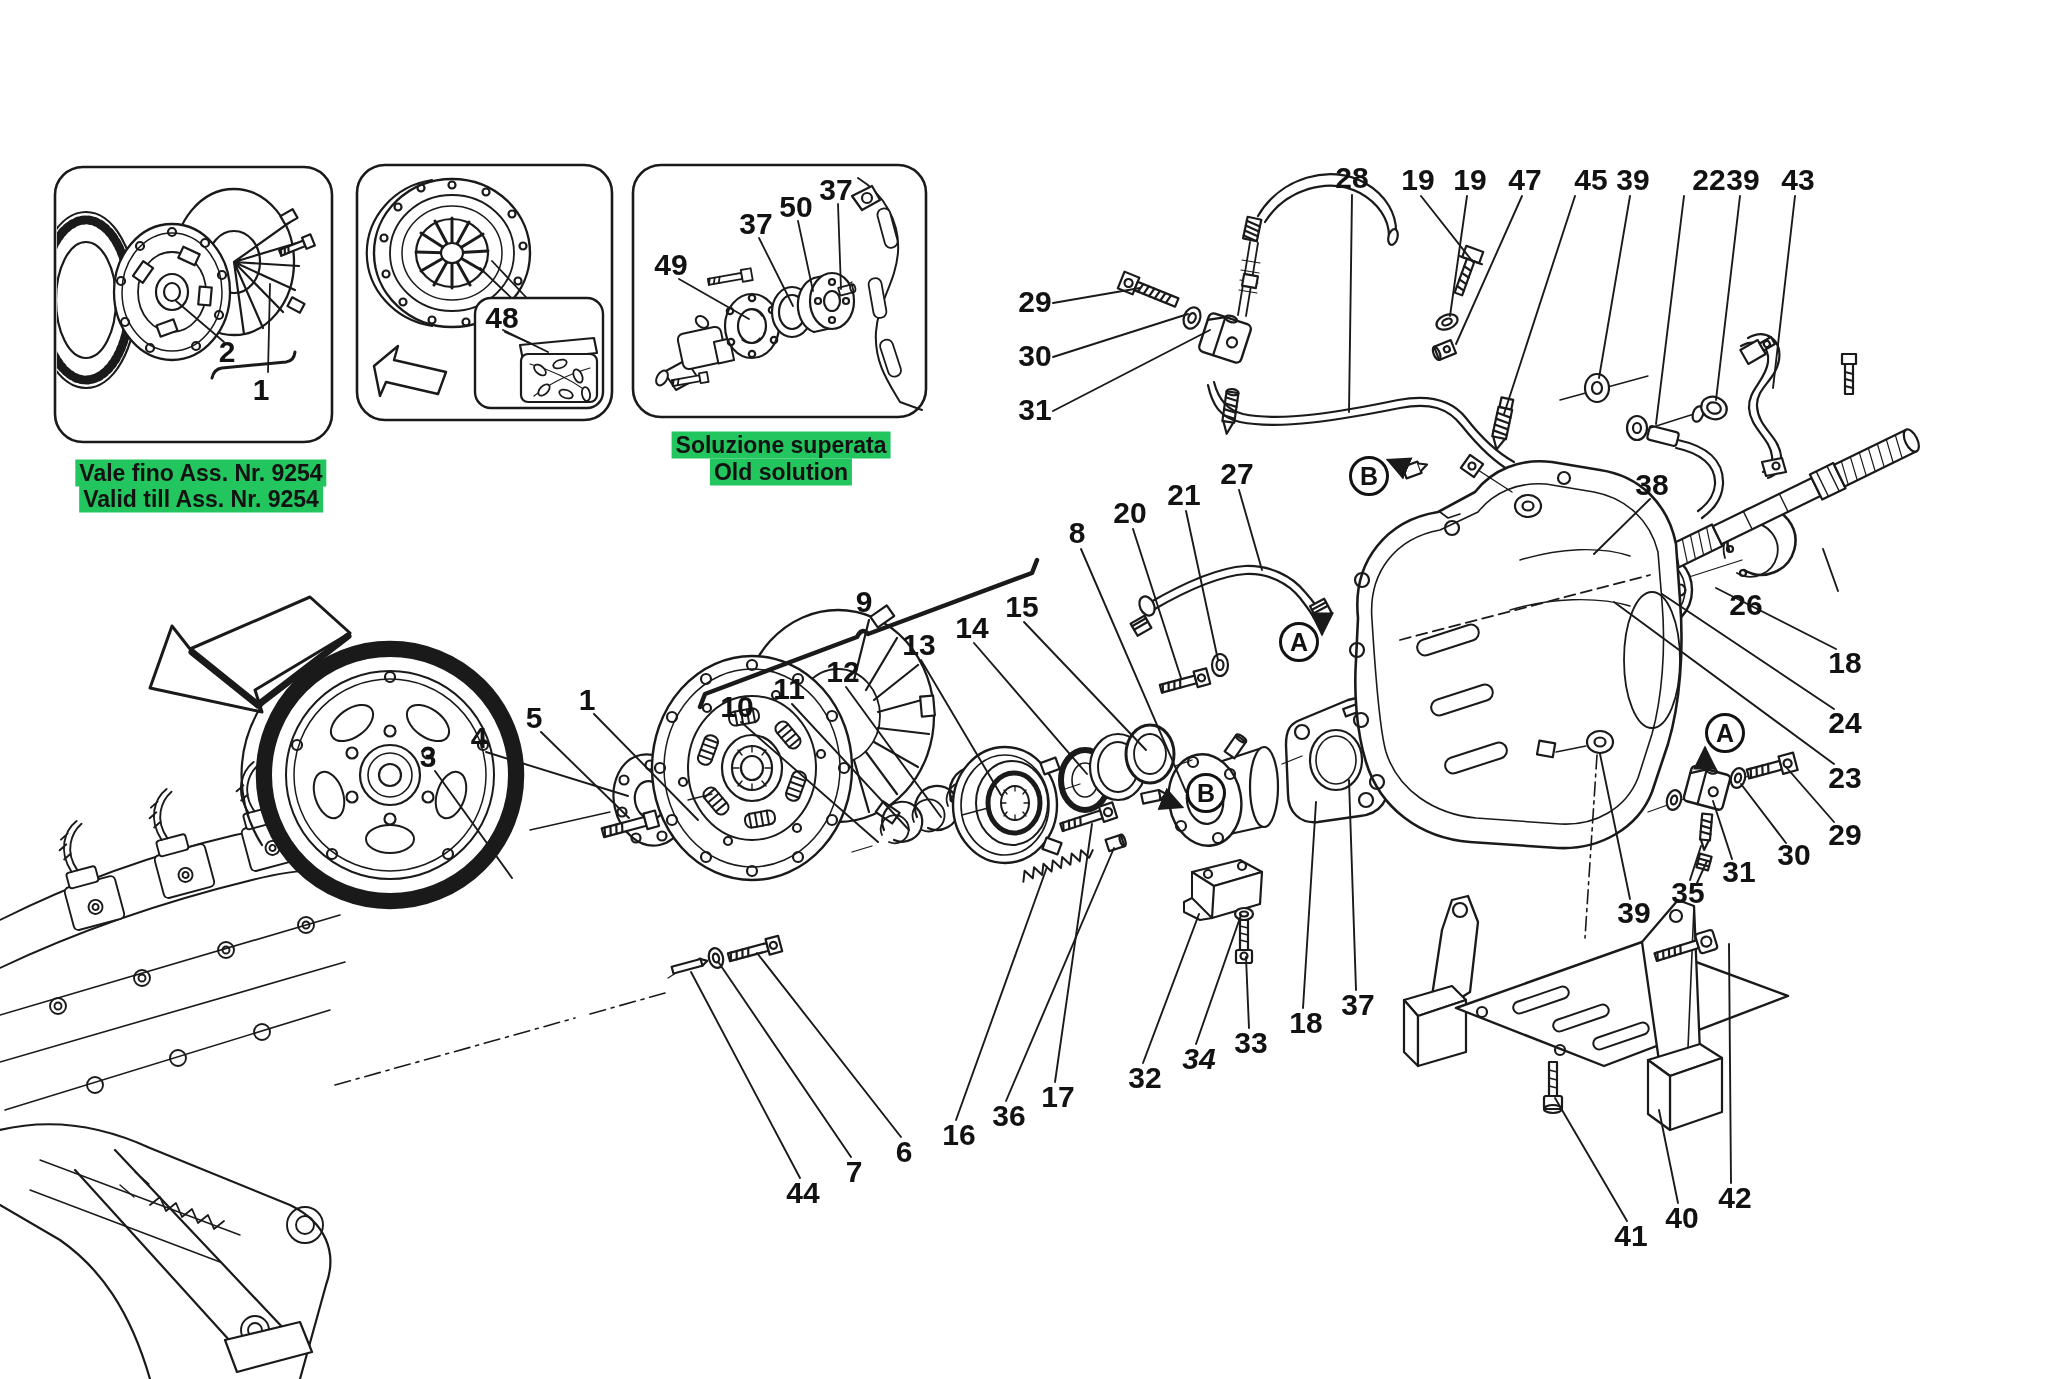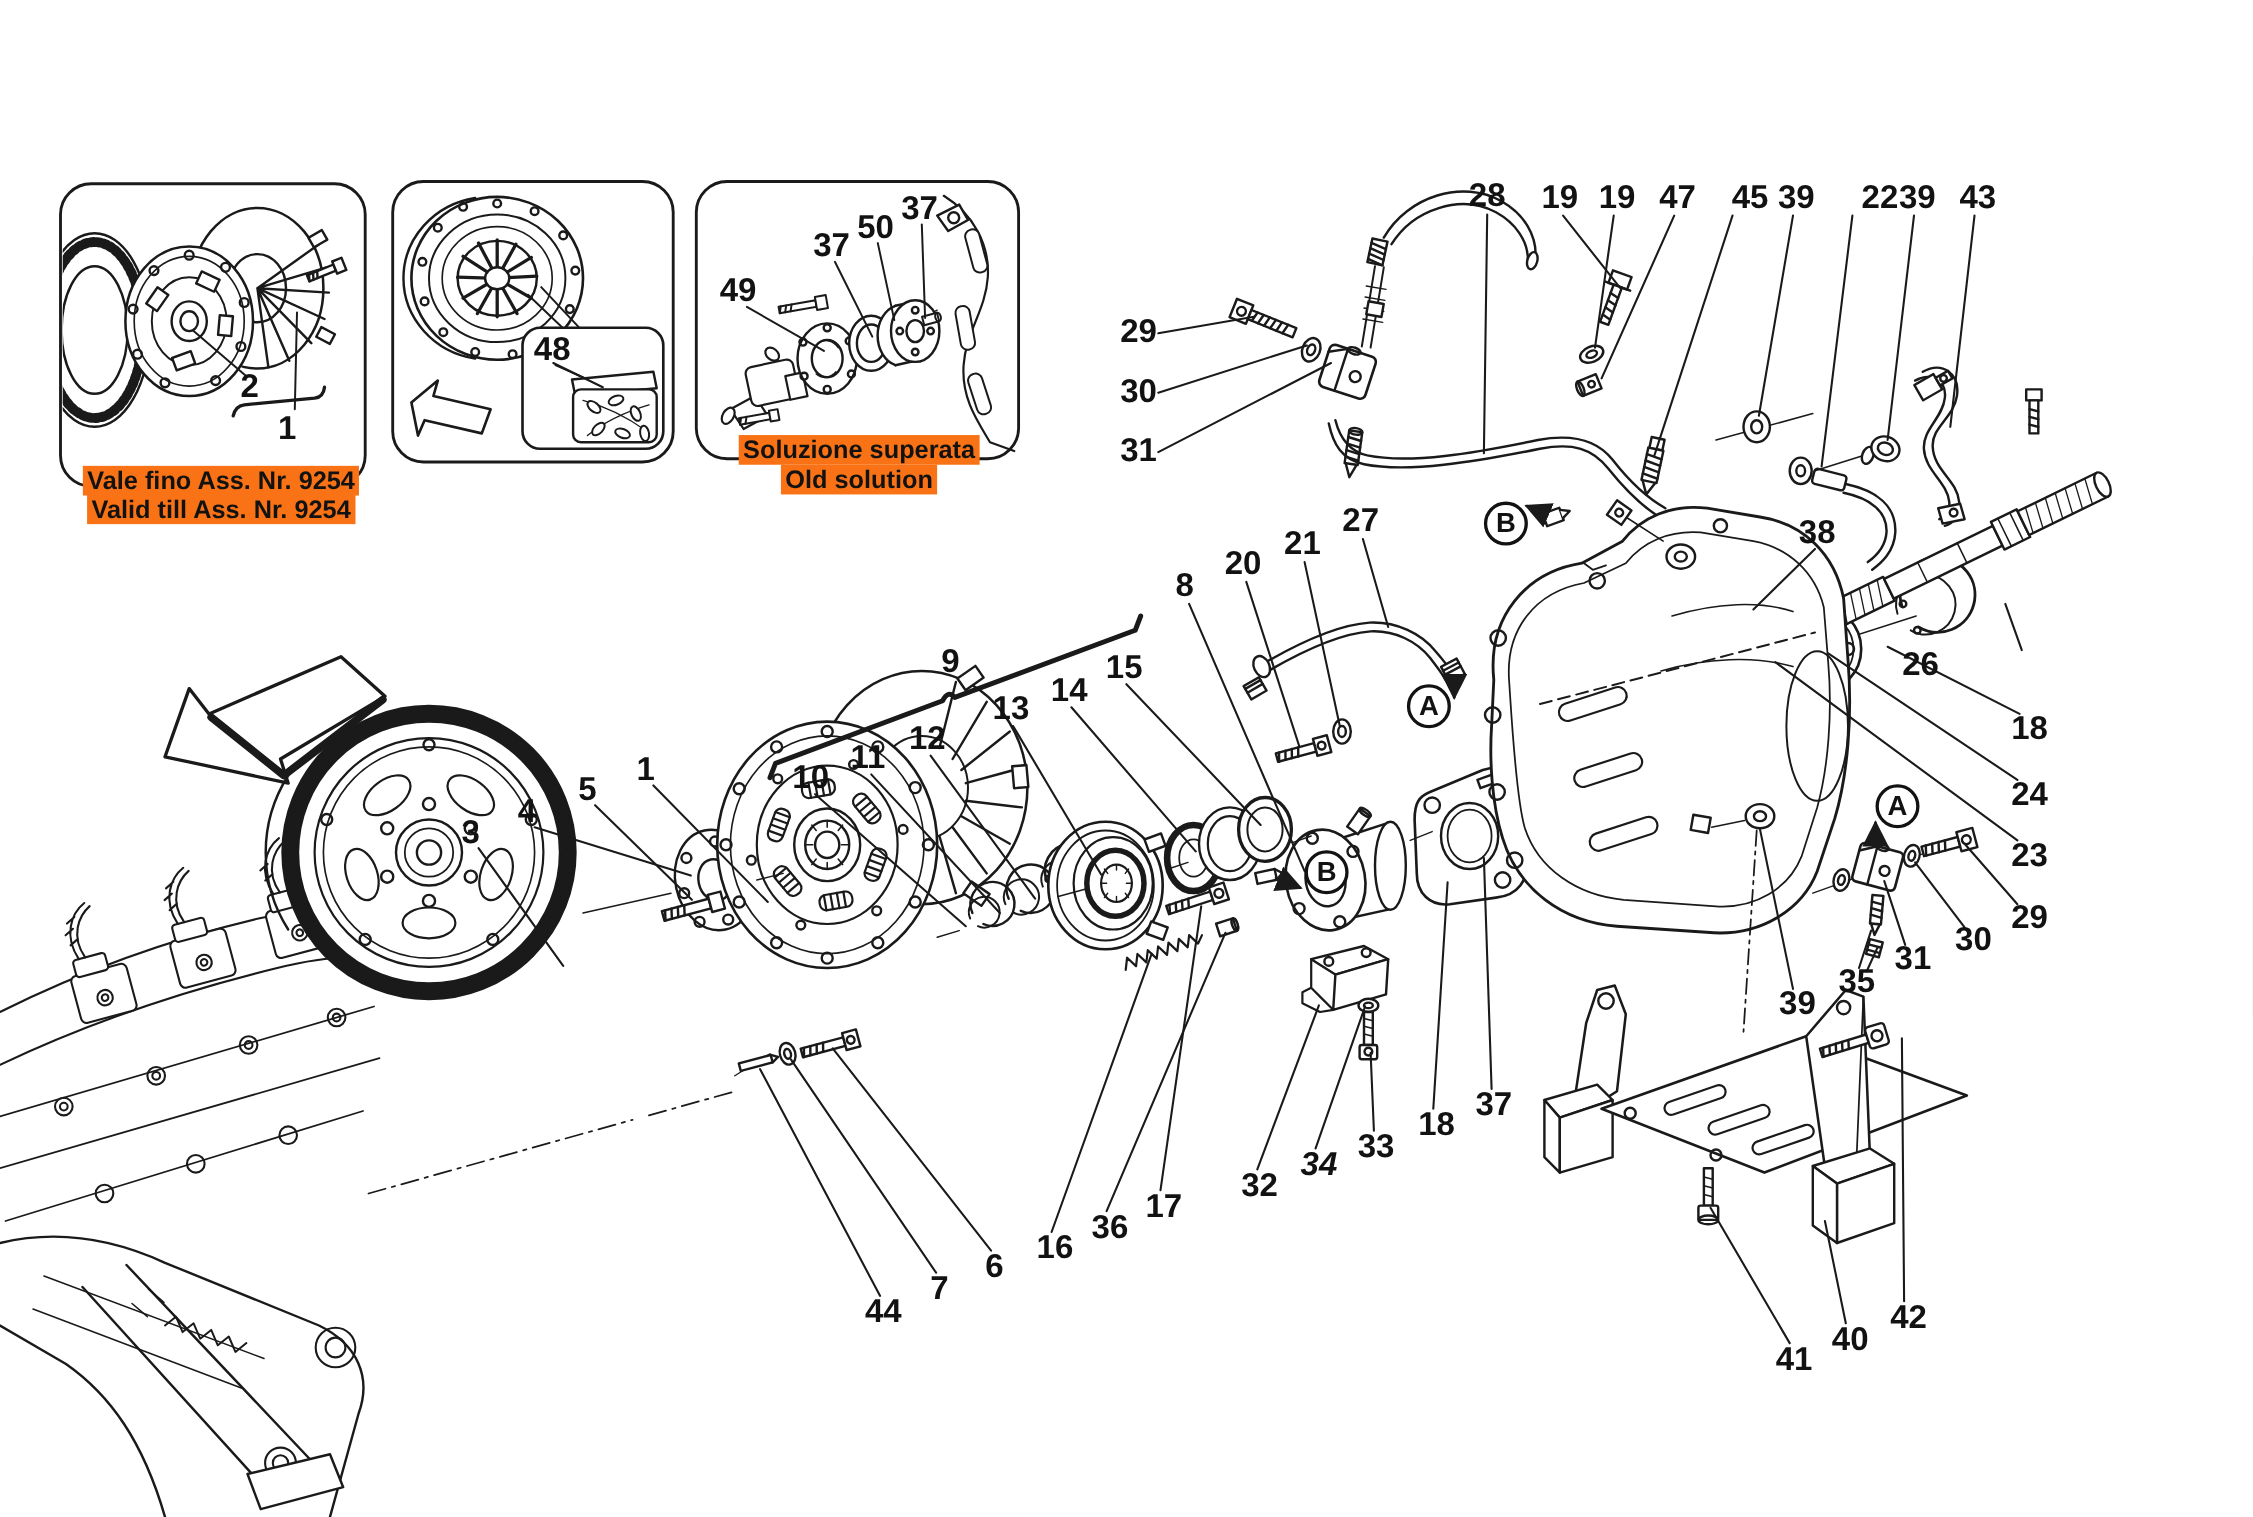--- a/index.html
+++ b/index.html
@@ -6,21 +6,21 @@
   .canvas{position:relative;width:2048px;height:1379px;background:#ffffff;overflow:hidden;
           font-family:"Liberation Sans",sans-serif;color:#111;}
   .art{position:absolute;left:0;top:0;}
   #callouts{position:absolute;left:0;top:0;width:100%;height:100%;pointer-events:none;}
   .callout{position:absolute;transform:translate(-50%,-50%);
            font:700 30px "Liberation Sans",sans-serif;color:#121212;letter-spacing:0;white-space:nowrap;}
   .marker{position:absolute;transform:translate(-50%,-50%);width:40px;height:40px;border:3px solid #121212;
           border-radius:50%;display:flex;align-items:center;justify-content:center;
           font:700 25px "Liberation Sans",sans-serif;color:#121212;background:#fff;box-sizing:border-box;}
   .caption{position:absolute;transform:translate(-50%,-50%);font:700 23px "Liberation Sans",sans-serif;
-           color:#121212;white-space:nowrap;background:#f97316;padding:0 4px;}
+           color:#121212;white-space:nowrap;background:#22c55e;padding:0 4px;margin-top:36px;}
 </style>
 </head>
 <body>
 
 <div class="canvas">
 
 <svg class="art" width="2048" height="1379" viewBox="0 0 2048 1379" xmlns="http://www.w3.org/2000/svg">
 <defs>
   <marker id="ah" markerWidth="12" markerHeight="12" refX="9" refY="5" orient="auto">
     <path d="M0,0 L10,5 L0,10 Z" fill="#1a1a1a"></path>

